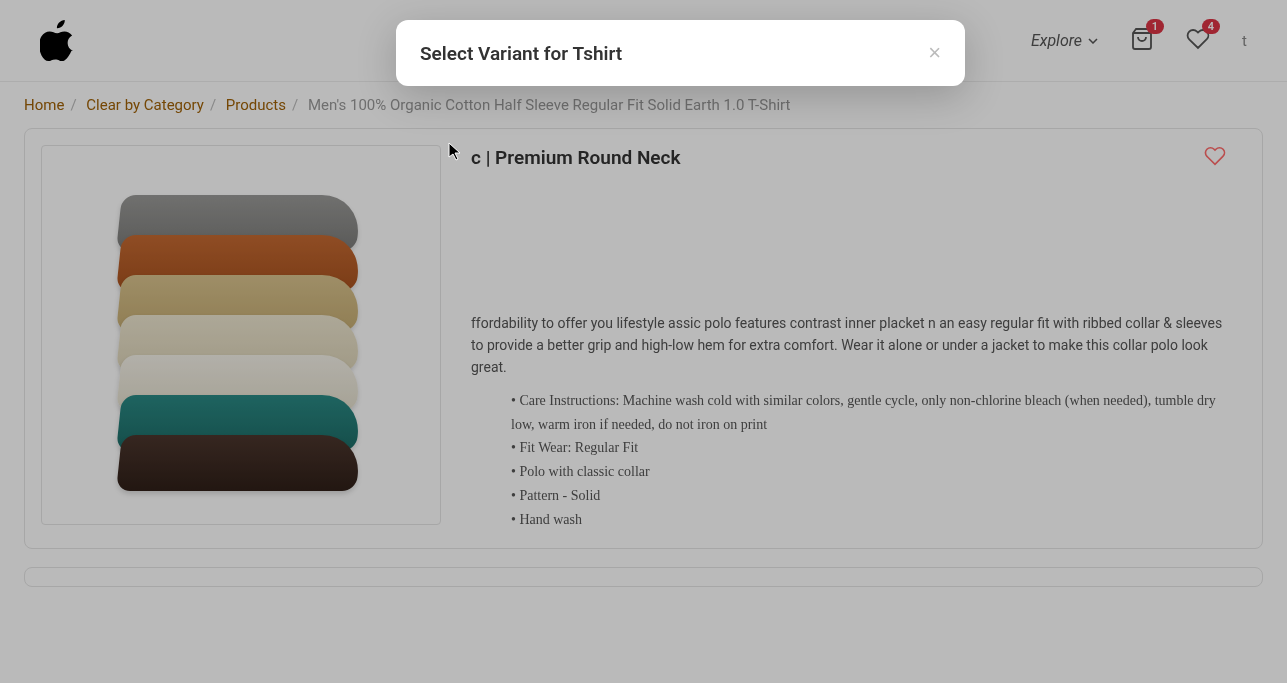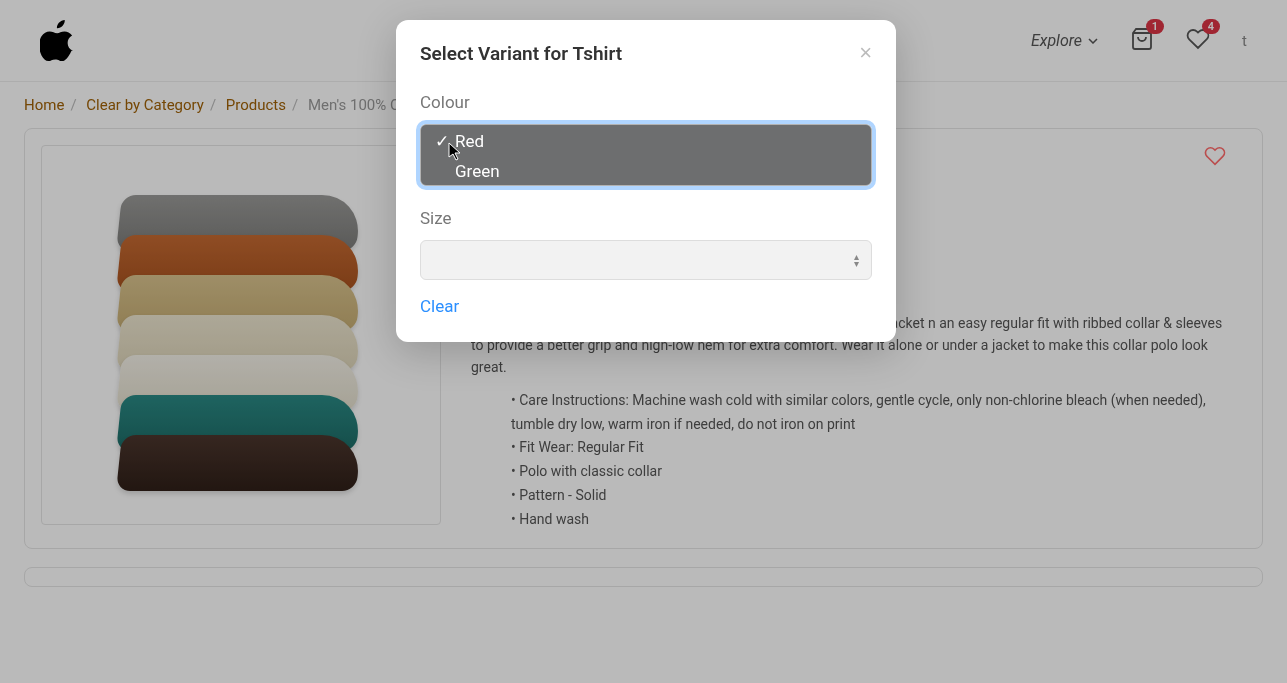--- a/index.html
+++ b/index.html
@@ -16,25 +16,25 @@
 .breadcrumb a { color: #a16207; text-decoration: none; }
 .breadcrumb .sep { margin: 0 6px; color: #bbb; }
 .breadcrumb .current { color: #999; }
 .product-card { margin: 0 24px; border: 1px solid #e5e5e5; border-radius: 8px; padding: 16px; display: flex; gap: 30px; }
 .product-image-wrap { border: 1px solid #e5e5e5; border-radius: 4px; padding: 16px; width: 400px; height: 380px; display: flex; align-items: center; justify-content: center; overflow: hidden; }
 .product-details { flex: 1; padding-right: 20px; }
 .title-row { display: flex; align-items: flex-start; gap: 16px; }
 .product-title { font-size: 19px; font-weight: 600; color: #333; line-height: 1.4; flex: 1; }
 .wish-icon { color: #ff6b6b; cursor: pointer; }
 .desc { margin-top: 140px; color: #555; line-height: 1.6; }
-.bullets { margin: 10px 0 0 40px; color: #555; line-height: 1.7; }
+.bullets { margin: 10px 0 0 40px; color: #555; line-height: 1.7; font-family: Liberation Serif, serif; }
 .bullets li { list-style: none; }
 .second-card { margin: 18px 24px 0; border: 1px solid #e5e5e5; border-radius: 8px; height: 20px; }
 .overlay { position: absolute; inset: 0; background: rgba(0,0,0,0.27); }
-.modal { position: absolute; left: 396px; top: 20px; width: 500px; background: #fff; border-radius: 12px; box-shadow: 0 10px 40px rgba(0,0,0,0.2); }
+.modal { position: absolute; left: 396px; top: 20px; width: 569px; background: #fff; border-radius: 12px; box-shadow: 0 10px 40px rgba(0,0,0,0.2); }
 .modal-header { padding: 20px 24px; display: flex; align-items: center; justify-content: space-between; }
 .modal-title { font-size: 19px; font-weight: 600; color: #333; }
 .close-btn { color: #bbb; font-size: 22px; cursor: pointer; background: none; border: none; }
 .modal-body { padding: 0 24px 26px; }
 .field-label { color: #777; font-size: 17px; margin-top: 6px; margin-bottom: 12px; }
 .select-open { border: 1px solid #b2b2b2; border-radius: 6px; background: #6d6e6f; overflow: hidden; outline: 4px solid #b0d5ff; }
 .select-option { padding: 6px 14px 4px; color: #fff; font-size: 17px; cursor: pointer; display: flex; align-items: center; gap: 6px; }
 .select-option .check { width: 14px; display: inline-block; }
 .select-field { border: 1px solid #ddd; border-radius: 6px; background: #f2f2f2; height: 40px; position: relative; margin-bottom: 16px; }
 .select-chevrons { position: absolute; right: 12px; top: 50%; transform: translateY(-50%); color: #888; font-size: 10px; line-height: 7px; }
@@ -129,35 +129,17 @@
 
 <div class="overlay"></div>
 
 <div class="modal">
   <div class="modal-header">
     <div class="modal-title">Select Variant for Tshirt</div>
     <button class="close-btn">
       <span>×</span>
     </button>
   </div>
-  <div class="modal-body">
-    <div class="field-label">Colour</div>
-    <div class="select-open">
-      <div class="select-option">
-        <span class="check">✓</span>
-        <span>Red</span>
-      </div>
-      <div class="select-option">
-        <span class="check"></span>
-        <span>Green</span>
-      </div>
-    </div>
-    <div class="field-label" style="margin-top:22px">Size</div>
-    <div class="select-field">
-      <div class="select-chevrons">▴<br>▾</div>
-    </div>
-    <span class="clear-link">Clear</span>
-  </div>
 </div>
 
 <svg class="cursor" width="16" height="20" viewBox="0 0 16 20">
   <path d="M1 1 L1 15 L5 12 L8 18 L10 17 L7 11 L12 11 Z" fill="#000" stroke="#fff" stroke-width="1"></path>
 </svg>
 
 </body></html>

